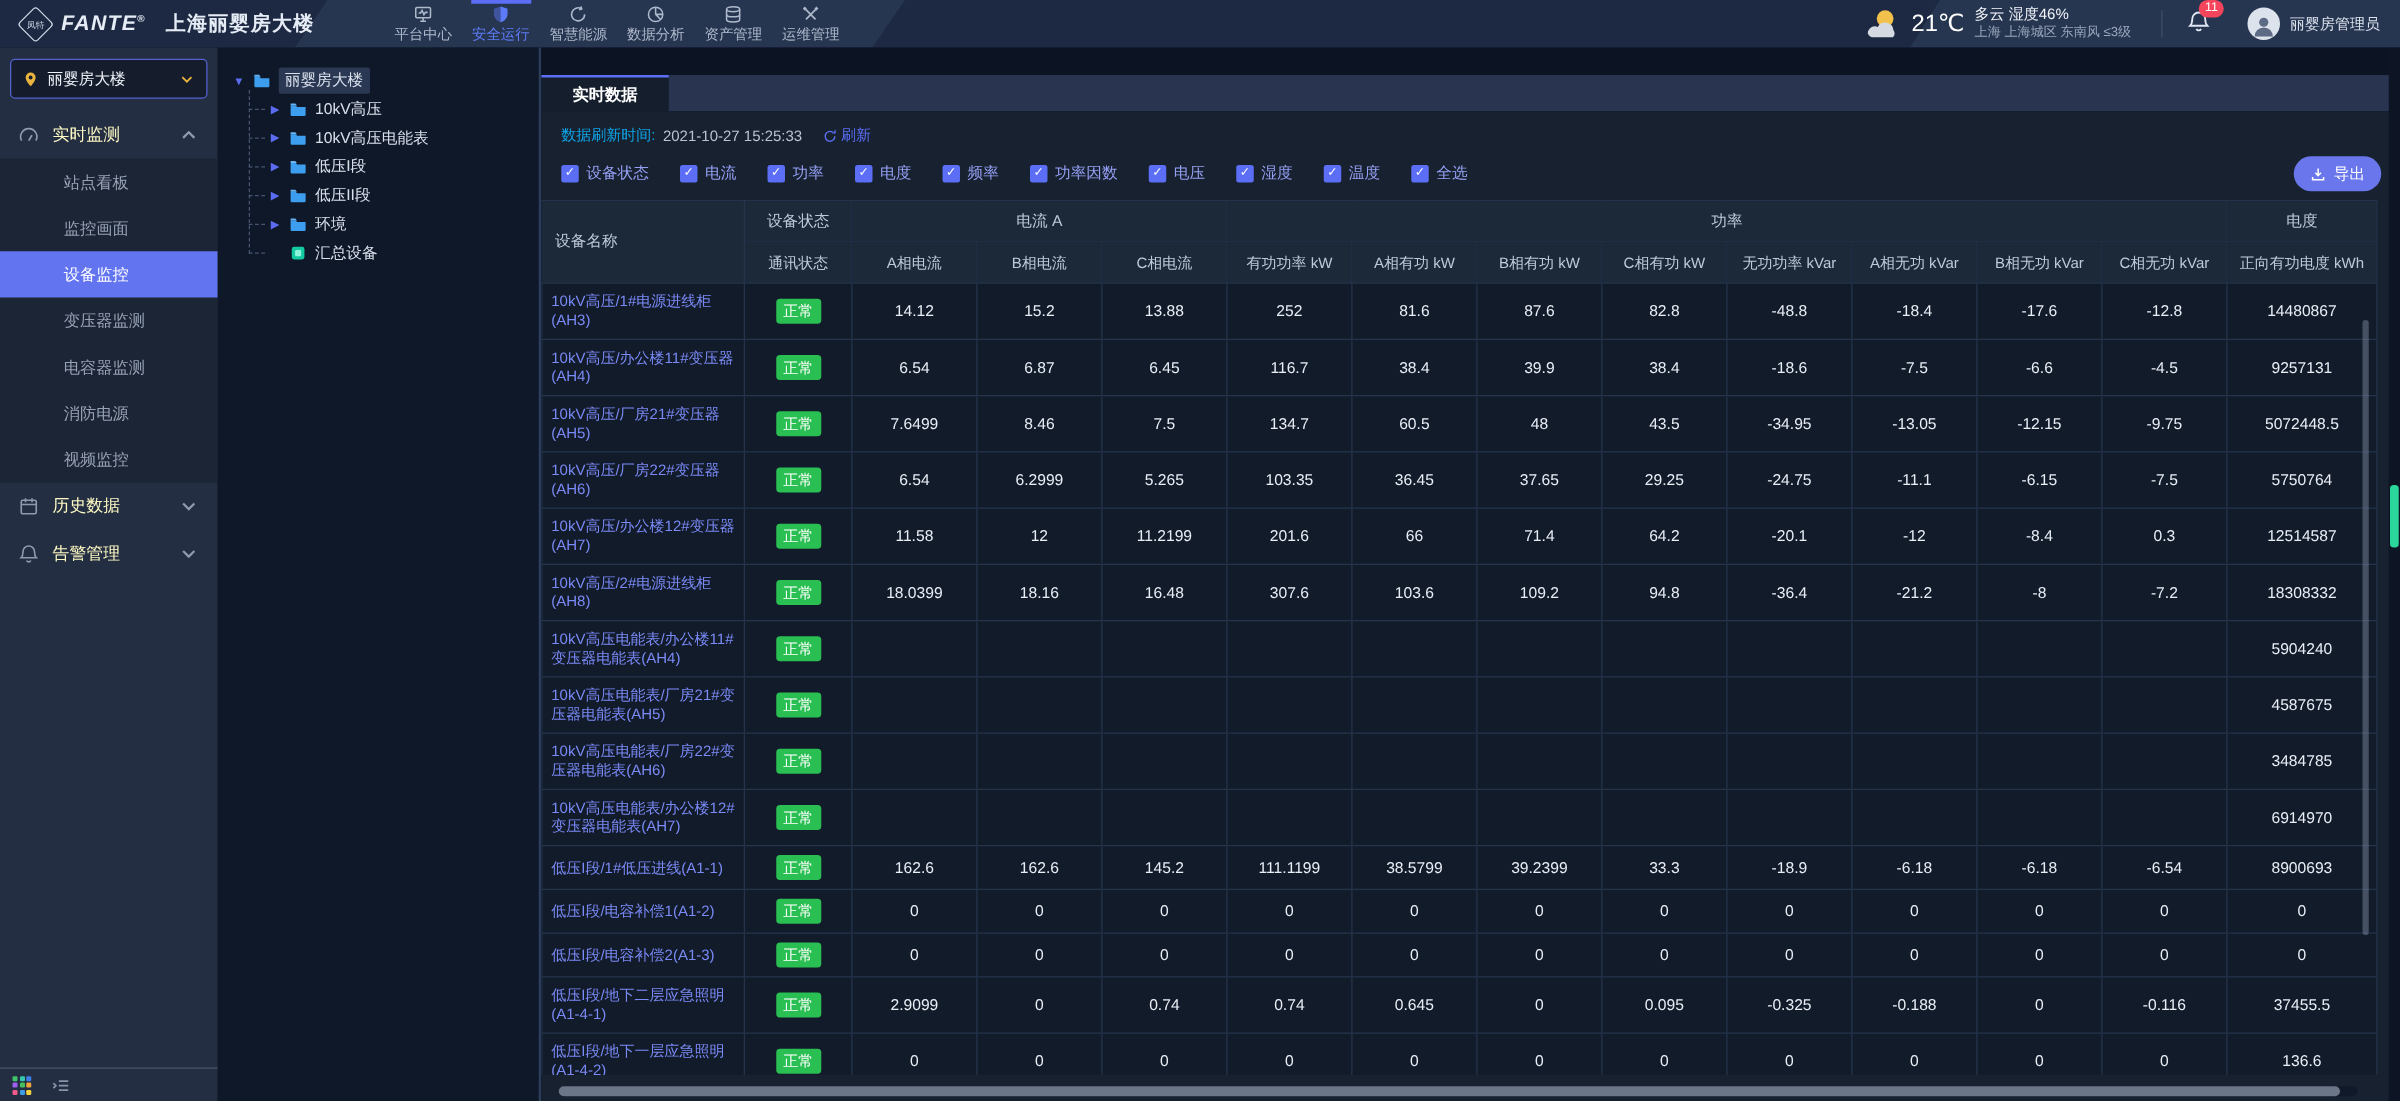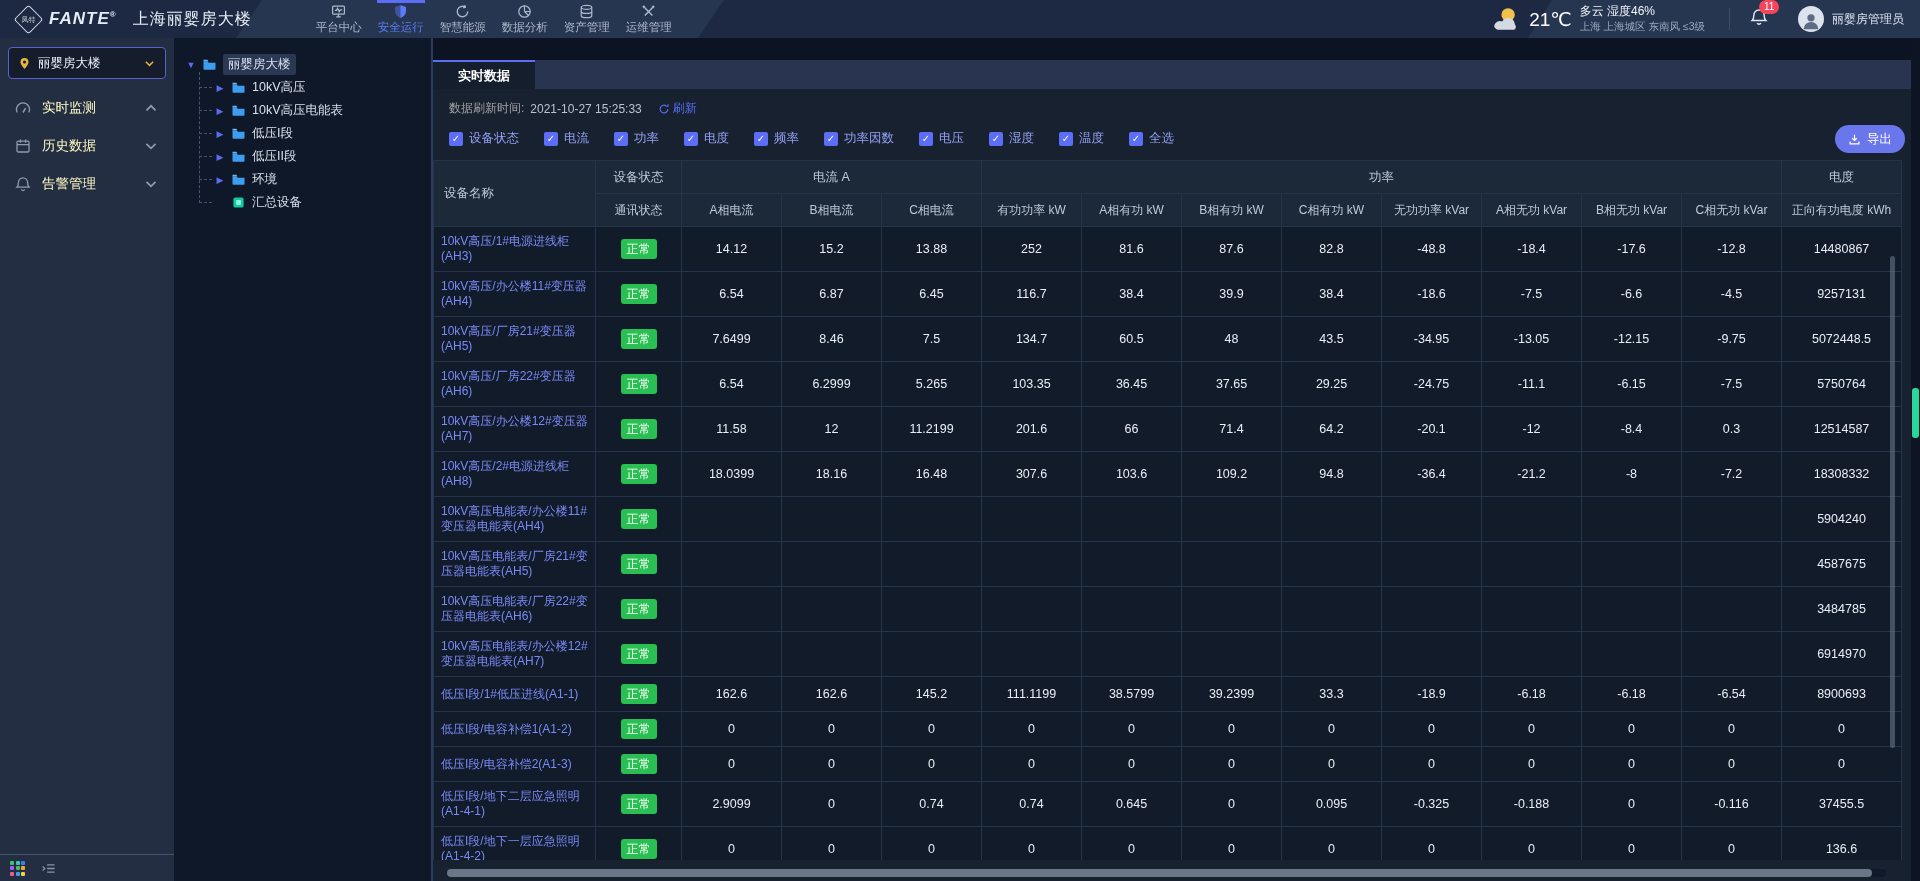--- a/index.html
+++ b/index.html
@@ -9,21 +9,21 @@
   
   .topbar{position:relative;height:38px;background:#1d2942;display:flex;align-items:center;color:#e6ecf6;z-index:5}
   .slab{position:absolute;top:0;height:38px;background:#273650}
   .slab.left{left:236px;width:488px;clip-path:polygon(26px 0,100% 0,calc(100% - 26px) 100%,0 100%)}
   .slab.right{left:1528px;right:0;clip-path:polygon(24px 0,100% 0,100% 100%,0 100%)}
   .brand{position:relative;display:flex;align-items:center;padding-left:14px}
   .diamond{width:19px;height:19px;border:1.5px solid #cfd8e6;transform:rotate(45deg);display:flex;align-items:center;justify-content:center;border-radius:3px;margin:0 10px 0 4px}
   .diamond span{transform:rotate(-45deg);font-size:7px;color:#cfd8e6;white-space:nowrap}
   .fante{font-size:17px;font-weight:bold;font-style:italic;letter-spacing:1px}
   .fante sup{font-size:8px;font-style:normal}
-  .site-title{font-size:16px;font-weight:normal;margin-left:16px;letter-spacing:1px}
+  .site-title{font-size:16px;font-weight:bold;margin-left:16px;letter-spacing:1px}
   .top-nav{position:relative;display:flex;margin-left:56px;height:38px}
   .nav-item{position:relative;width:62px;height:38px;display:flex;flex-direction:column;align-items:center;justify-content:center;gap:1px;color:#aeb9cc;cursor:pointer}
   .nav-item .nav-ic svg{width:15px;height:15px}
   .nav-item .nav-lb{font-size:11.5px;white-space:nowrap}
   .nav-item.active{color:#5d7bf9}
   .nav-item.active::before{content:"";position:absolute;top:0;left:7px;right:7px;height:3px;background:var(--accent,#5b6ef5)}
   .top-right{position:relative;margin-left:auto;display:flex;align-items:center;padding-right:16px}
   .weather{display:flex;align-items:center;gap:8px}
   .weather-ic svg{width:33px;height:33px}
   .temp{font-size:19px;color:#fff}
@@ -67,21 +67,21 @@
   .tree-children::before{content:"";position:absolute;left:0;top:-4px;bottom:11px;border-left:1px dashed #46546f}
   .tree-child{position:relative;display:flex;align-items:center;gap:6px;height:23px;font-size:12.5px;padding-left:16px;cursor:pointer;white-space:nowrap}
   .tree-child::before{content:"";position:absolute;left:0;top:11px;width:13px;border-top:1px dashed #46546f}
   
   .main{position:relative;flex:1;background:#0c1322;display:flex;flex-direction:column;overflow:hidden}
   .tabstrip{margin-top:22px;height:29px;background:#283450;display:flex}
   .tab{width:102px;background:#151e2d;border-top:2px solid var(--accent,#5b6ef5);color:#fff;font-size:13px;font-weight:bold;display:flex;align-items:center;justify-content:center;cursor:pointer}
   .panel{flex:1;background:#17212f;position:relative;display:flex;flex-direction:column}
   .toolbar{position:relative;padding:11px 16px 13px}
   .refresh-row{display:flex;align-items:center;gap:6px;font-size:12px}
-  .r-label{color:#a3a3a3}
+  .r-label{color:#0ea5e9}
   .r-time{color:#bac3d2;margin-right:10px}
   .r-link{color:var(--accent,#5b6ef5);display:flex;align-items:center;gap:3px;cursor:pointer}
   .r-link svg{width:12px;height:12px}
   .filter-row{display:flex;align-items:center;margin-top:13px}
   .filter{display:flex;align-items:center;gap:6px;margin-right:25px;cursor:pointer}
   .cb{width:14px;height:14px;border-radius:2px;background:var(--accent,#5b6ef5);color:#fff;font-size:10px;line-height:14px;text-align:center}
   .f-label{font-size:12.5px;color:#95a0f5}
   .export-btn{position:absolute;right:15px;top:36px;background:#6a76ec;color:#fff;font-size:12.5px;height:28px;padding:0 13px;border-radius:14px;display:flex;align-items:center;gap:6px;cursor:pointer}
   .export-btn svg{width:13px;height:13px}
   
@@ -233,20 +233,29 @@
               <path d="M8 12.5l2.6-4.4" stroke-width="1.5"></path>
             </svg>
           </span>
           <span class="menu-lb">实时监测</span>
           <span class="icon menu-caret">
             <svg viewBox="0 0 16 16" fill="none" stroke="currentColor" stroke-width="1.8">
               <path d="M3.5 10.3L8 5.8l4.5 4.5"></path>
             </svg>
           </span>
         </div>
+        <div class="submenu">
+          <div class="submenu-item">站点看板</div>
+          <div class="submenu-item">监控画面</div>
+          <div class="submenu-item active">设备监控</div>
+          <div class="submenu-item">变压器监测</div>
+          <div class="submenu-item">电容器监测</div>
+          <div class="submenu-item">消防电源</div>
+          <div class="submenu-item">视频监控</div>
+        </div>
         <div class="menu-head">
           <span class="icon menu-ic">
             <svg viewBox="0 0 16 16" fill="none" stroke="currentColor" stroke-width="1.3">
               <rect x="2" y="3.2" width="12" height="10.8" rx="1.2"></rect>
               <path d="M2 6.6h12M5.4 1.6v3.2M10.6 1.6v3.2"></path>
             </svg>
           </span>
           <span class="menu-lb">历史数据</span>
           <span class="icon menu-caret">
             <svg viewBox="0 0 16 16" fill="none" stroke="currentColor" stroke-width="1.8">

